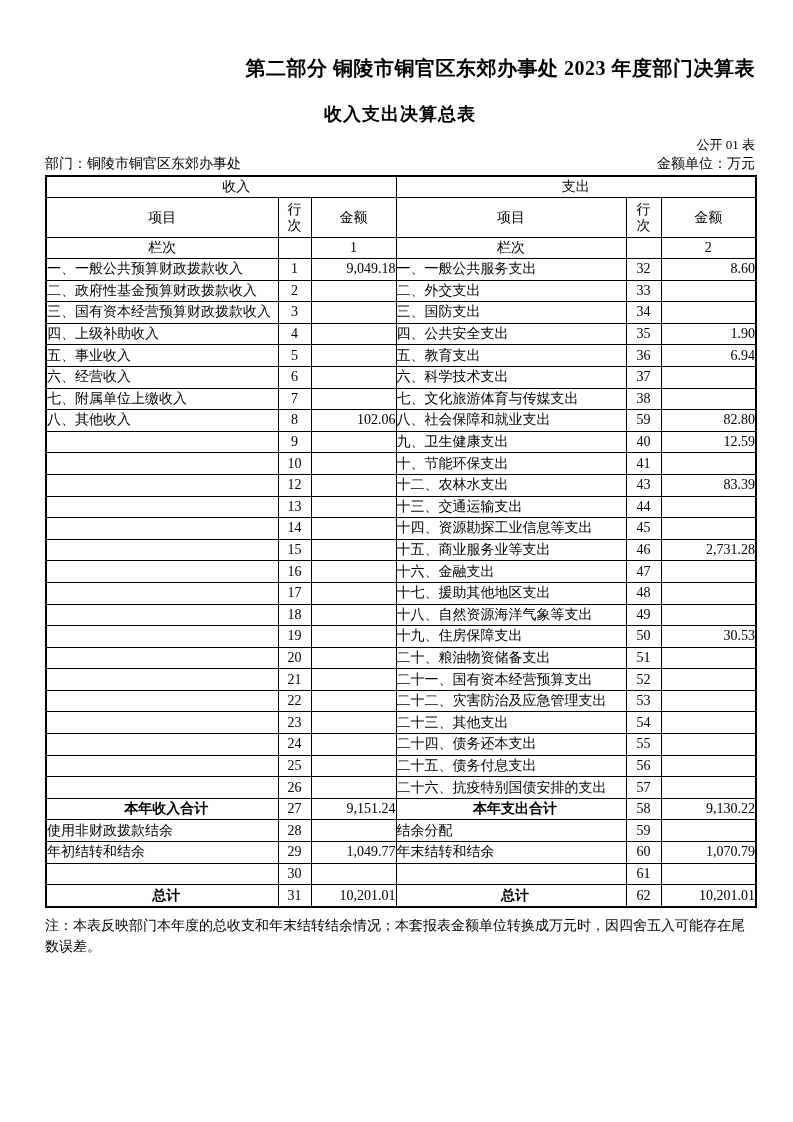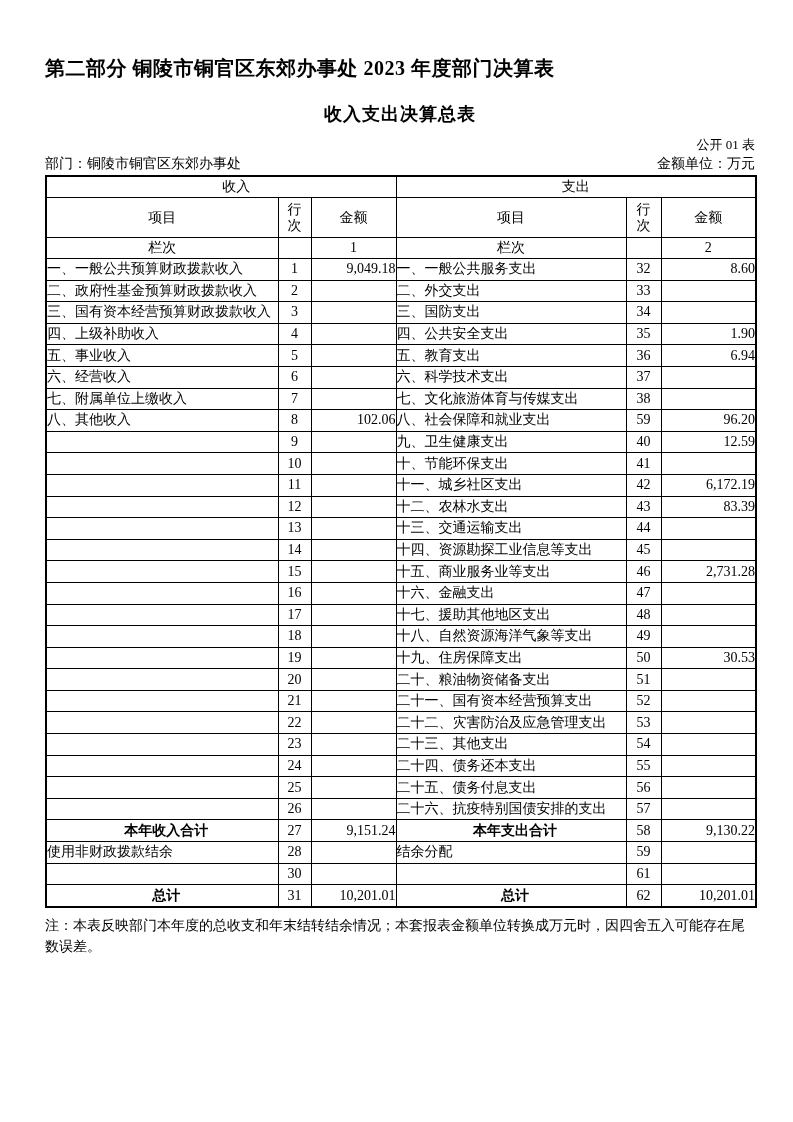--- a/index.html
+++ b/index.html
@@ -8,21 +8,21 @@
     width: 793px;
     height: 1122px;
     background: #ffffff;
     color: #000000;
     font-family: "Liberation Serif", "DejaVu Serif", serif;
     overflow: hidden;
   }
   .content { margin-left: 45px; width: 710px; }
   .doc-title {
     padding-top: 55px;
-    text-align: left;
+    text-align: right;
     font-size: 20px;
     font-weight: bold;
     letter-spacing: 0.5px;
     line-height: 26px;
   }
   .doc-subtitle {
     margin-top: 22px;
     text-align: center;
     font-size: 18px;
     font-weight: bold;
@@ -177,45 +177,37 @@
             <td class="item">七、文化旅游体育与传媒支出</td>
             <td class="line">38</td>
             <td class="amount"></td>
           </tr>
           <tr>
             <td class="item">八、其他收入</td>
             <td class="line">8</td>
             <td class="amount">102.06</td>
             <td class="item">八、社会保障和就业支出</td>
             <td class="line">59</td>
-            <td class="amount">96.20</td>
+            <td class="amount">82.80</td>
           </tr>
           <tr>
             <td class="item"></td>
             <td class="line">9</td>
             <td class="amount"></td>
             <td class="item">九、卫生健康支出</td>
             <td class="line">40</td>
             <td class="amount">12.59</td>
           </tr>
           <tr>
             <td class="item"></td>
             <td class="line">10</td>
             <td class="amount"></td>
             <td class="item">十、节能环保支出</td>
             <td class="line">41</td>
             <td class="amount"></td>
-          </tr>
-          <tr>
-            <td class="item"></td>
-            <td class="line">11</td>
-            <td class="amount"></td>
-            <td class="item">十一、城乡社区支出</td>
-            <td class="line">42</td>
-            <td class="amount">6,172.19</td>
           </tr>
           <tr>
             <td class="item"></td>
             <td class="line">12</td>
             <td class="amount"></td>
             <td class="item">十二、农林水支出</td>
             <td class="line">43</td>
             <td class="amount">83.39</td>
           </tr>
           <tr>
@@ -338,20 +330,28 @@
             <td class="line">58</td>
             <td class="amount">9,130.22</td>
           </tr>
           <tr>
             <td class="item">使用非财政拨款结余</td>
             <td class="line">28</td>
             <td class="amount"></td>
             <td class="item">结余分配</td>
             <td class="line">59</td>
             <td class="amount"></td>
+          </tr>
+          <tr>
+            <td class="item">年初结转和结余</td>
+            <td class="line">29</td>
+            <td class="amount">1,049.77</td>
+            <td class="item">年末结转和结余</td>
+            <td class="line">60</td>
+            <td class="amount">1,070.79</td>
           </tr>
           <tr>
             <td class="item"></td>
             <td class="line">30</td>
             <td class="amount"></td>
             <td class="item"></td>
             <td class="line">61</td>
             <td class="amount"></td>
           </tr>
           <tr>

